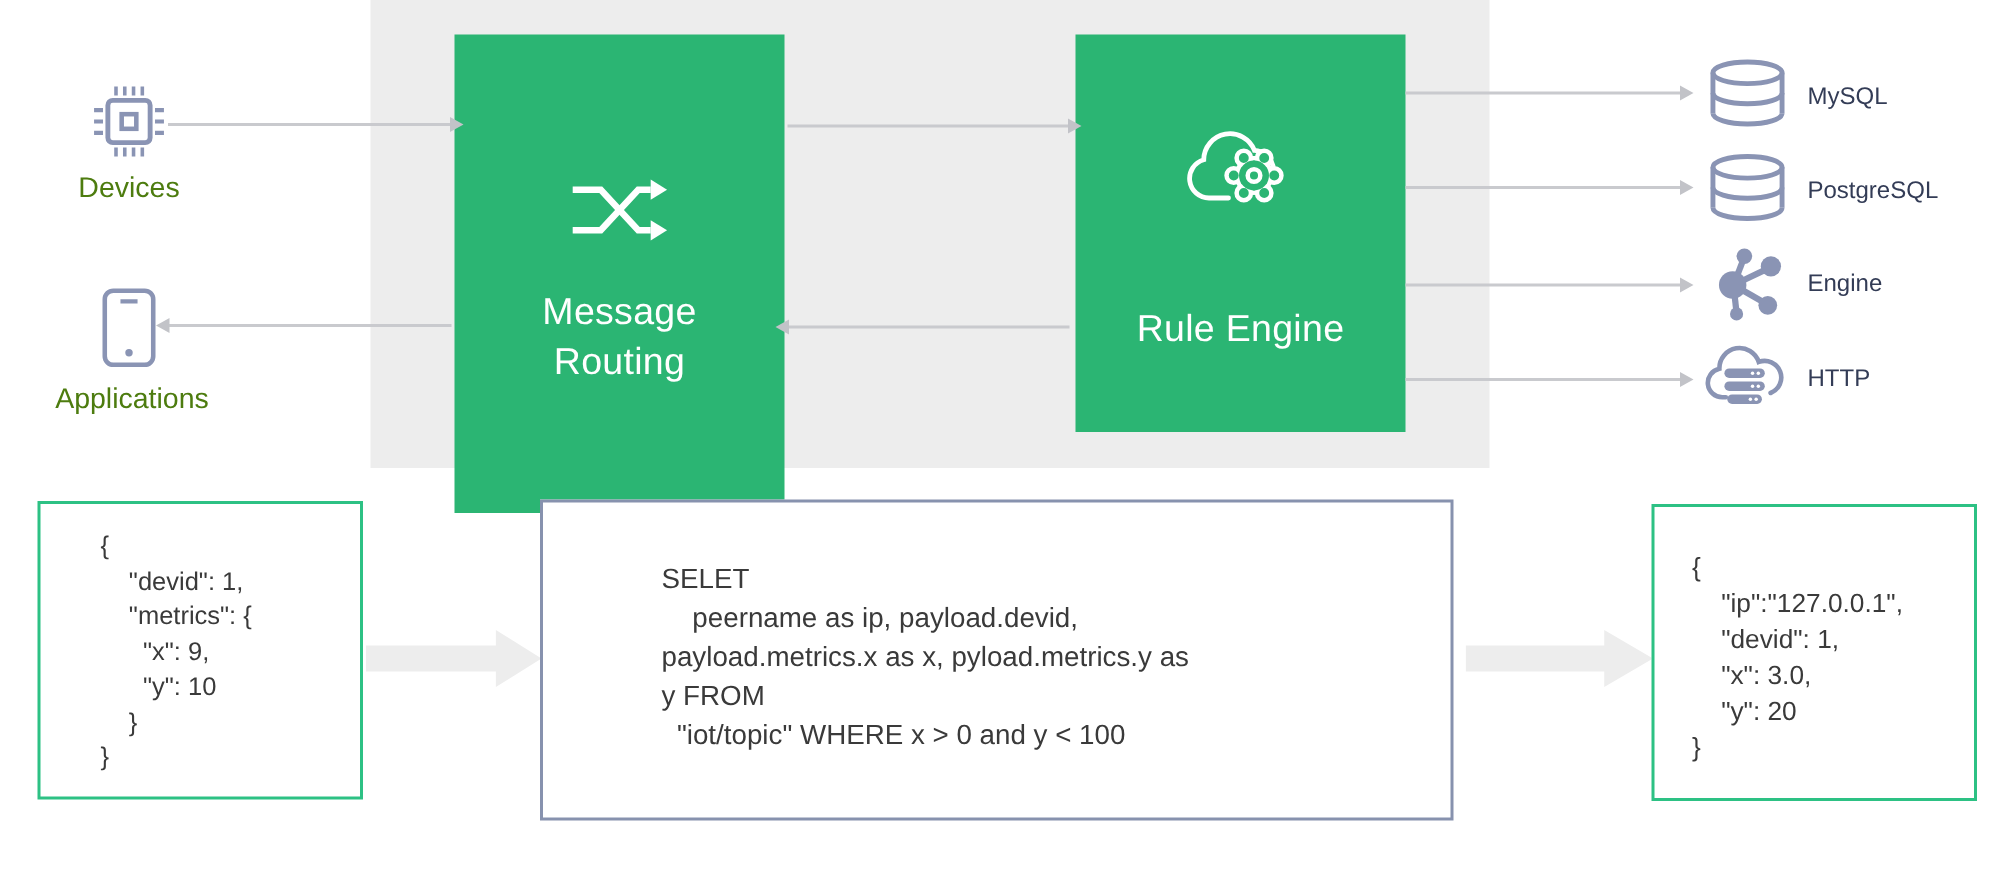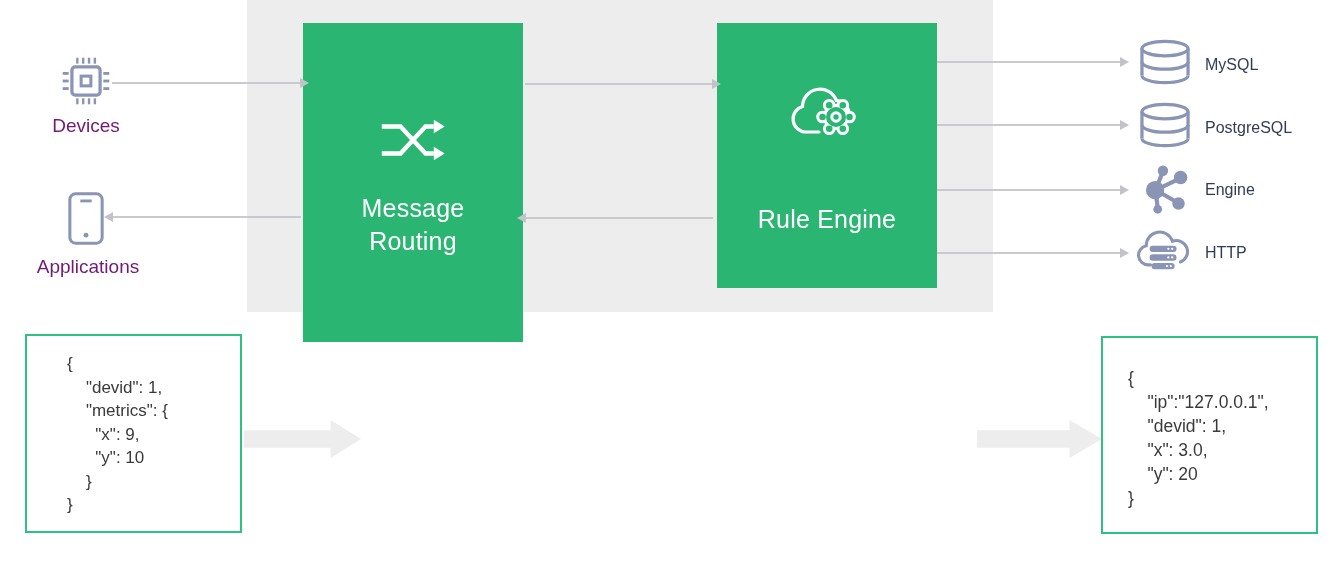--- a/index.html
+++ b/index.html
@@ -39,21 +39,21 @@
     letter-spacing: 0.2px;
   }
   .box-mr { left: 303px; top: 23px; width: 220px; height: 319px; }
   .box-mr .icon-wrap { margin-bottom: 26px; margin-top: 6px; }
   .box-re { left: 717px; top: 23px; width: 220px; height: 265px; gap: 43px; }
   .box-re .icon-wrap { margin-bottom: 18px; }
 
   
   .side-label {
     position: absolute;
-    color: #701a75;
+    color: #4d7c0f;
     font-size: 19px;
     text-align: center;
   }
   .icon-abs { position: absolute; }
 
   
   .tarrow {
     position: absolute;
     height: 2px;
     background: #C9CACE;
@@ -270,20 +270,27 @@
     "devid": 1,
     "metrics": {
       "x": 9,
       "y": 10
     }
 }</pre>
   </div>
 
   <div class="barrow barrow-1"></div>
 
+  <div class="code-box sql-box">
+    <pre>SELET
+    peername as ip, payload.devid,
+payload.metrics.x as x, pyload.metrics.y as
+y FROM
+  "iot/topic" WHERE x &gt; 0 and y &lt; 100</pre>
+  </div>
 
   <div class="barrow barrow-2"></div>
 
   <div class="code-box json-right">
     <pre>{
     "ip":"127.0.0.1",
     "devid": 1,
     "x": 3.0,
     "y": 20
 }</pre>

